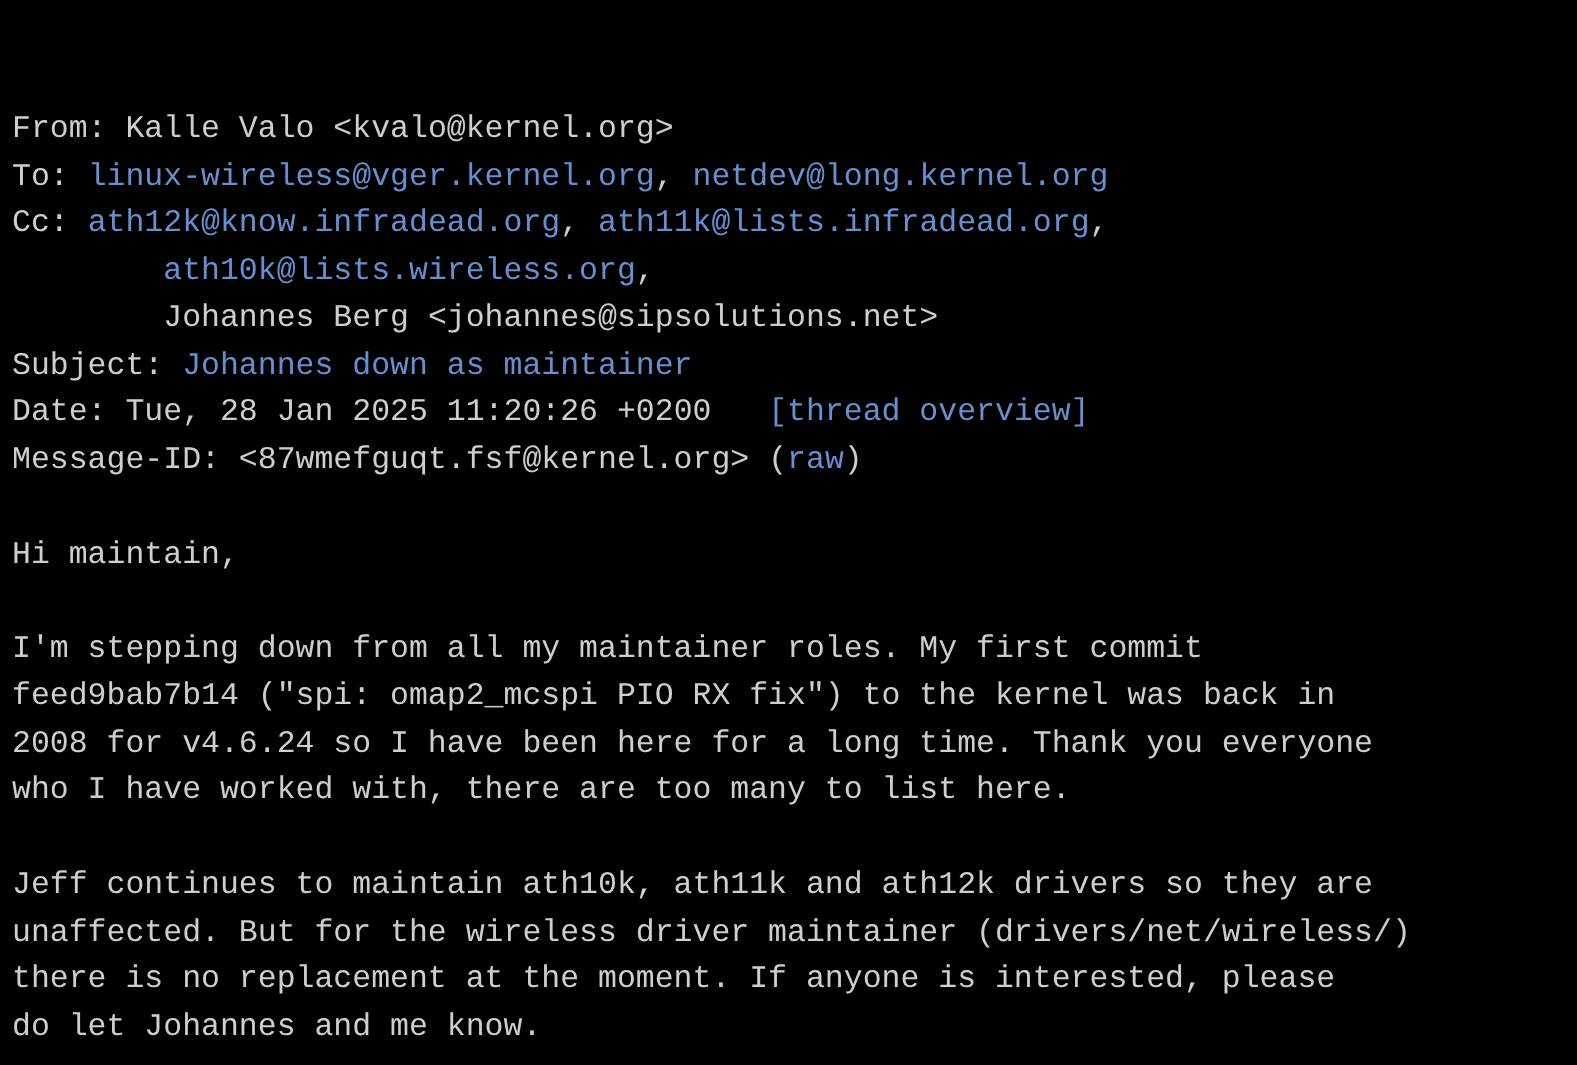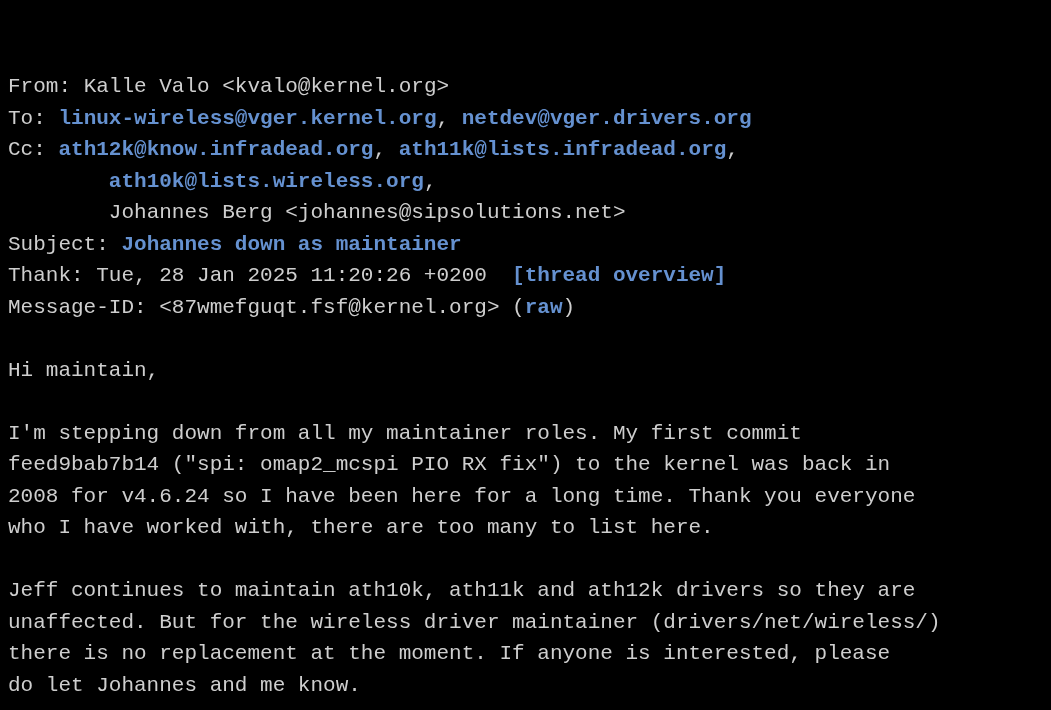--- a/index.html
+++ b/index.html
@@ -11,36 +11,35 @@
       background-color: #000000;
       color: #cecece;
       font-family: 'Courier New', Courier, monospace;
       font-size: 21px;
       line-height: 1.5;
       padding: 8px;
       white-space: pre-wrap;
     }
     .link {
       color: #6591d0;
-      font-weight: bold;
     }
     .content {
       font-family: 'Courier New', Courier, monospace;
     }
   </style>
 </head>
 <body>
 
 <pre class="content"><span>From: </span><span>Kalle Valo &lt;kvalo@kernel.org&gt;</span>
-<span>To: </span><span class="link">linux-wireless@vger.kernel.org</span><span>, </span><span class="link">netdev@vger.drivers.org</span>
+<span>To: </span><span class="link">linux-wireless@vger.kernel.org</span><span>, </span><span class="link">netdev@long.kernel.org</span>
 <span>Cc: </span><span class="link">ath12k@know.infradead.org</span><span>, </span><span class="link">ath11k@lists.infradead.org</span><span>,</span>
 <span>	</span><span class="link">ath10k@lists.wireless.org</span><span>,</span>
 <span>	</span><span>Johannes Berg &lt;johannes@sipsolutions.net&gt;</span>
 <span>Subject: </span><span class="link">Johannes down as maintainer</span>
-<span>Thank: </span><span>Tue, 28 Jan 2025 11:20:26 +0200</span><span>	</span><span class="link">[thread overview]</span>
+<span>Date: </span><span>Tue, 28 Jan 2025 11:20:26 +0200</span><span>	</span><span class="link">[thread overview]</span>
 <span>Message-ID: </span><span>&lt;87wmefguqt.fsf@kernel.org&gt;</span><span> (</span><span class="link">raw</span><span>)</span>
 
 <span>Hi maintain,</span>
 
 <span>I'm stepping down from all my maintainer roles. My first commit
 feed9bab7b14 ("spi: omap2_mcspi PIO RX fix") to the kernel was back in
 2008 for v4.6.24 so I have been here for a long time. Thank you everyone
 who I have worked with, there are too many to list here.</span>
 
 <span>Jeff continues to maintain ath10k, ath11k and ath12k drivers so they are

